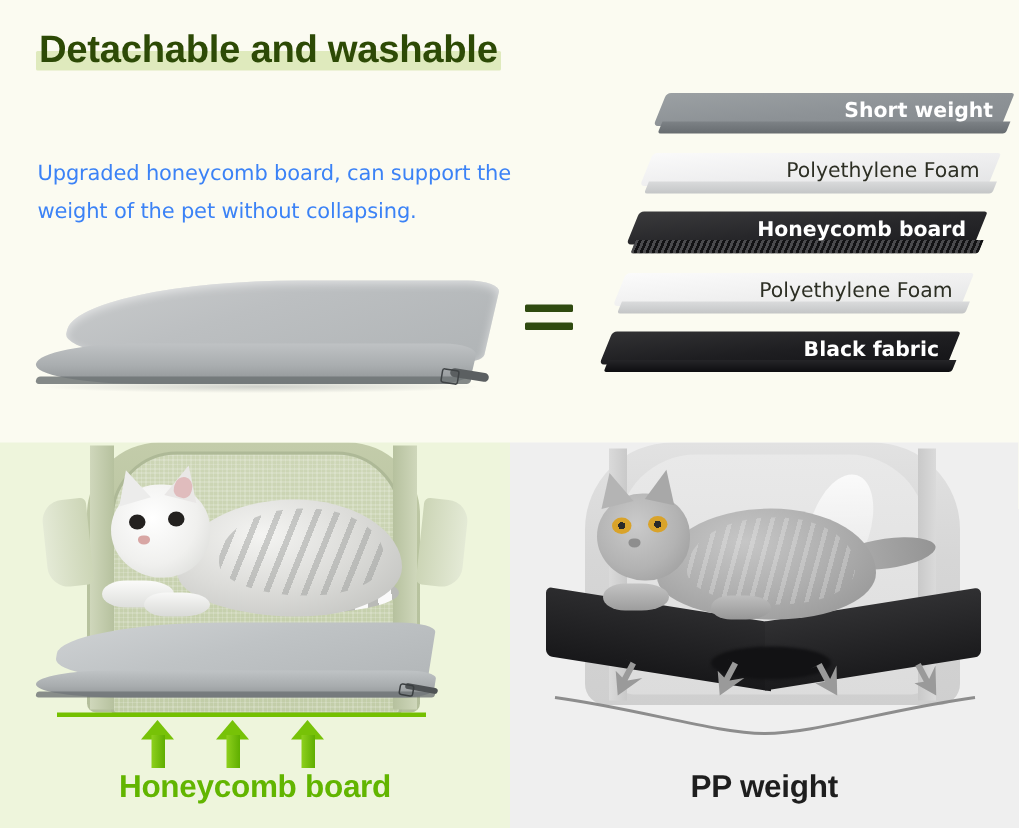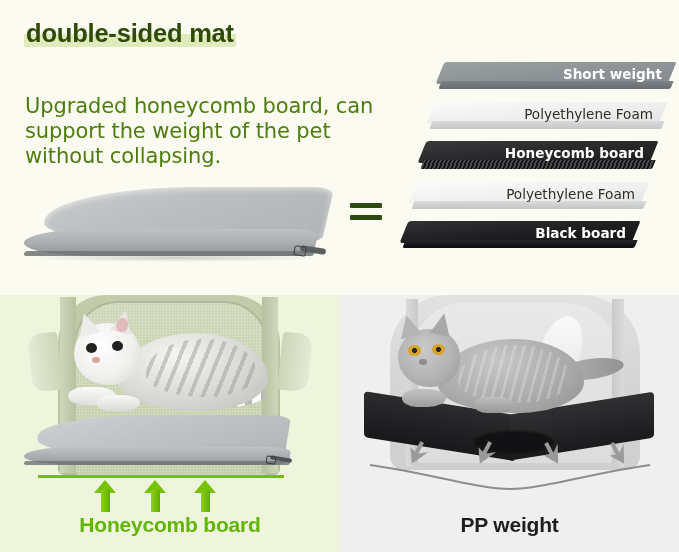--- a/index.html
+++ b/index.html
@@ -20,22 +20,22 @@
     font-size:25.5px;font-weight:bold;letter-spacing:-0.2px;
     color:#2d4a06;line-height:34px;white-space:nowrap;
   }
   .headline .hl-line::before{
     content:"";position:absolute;left:-2px;right:-2px;bottom:3px;height:13px;
     background:#dfeabd;z-index:0;border-radius:1px;
   }
   .headline .hl-txt{position:relative;z-index:1;}
   .hl-row{height:36px;}
 
-  .subtitle{position:absolute;left:25px;top:94px;width:360px;
-    font-size:21px;line-height:25px;color:#4d7c0f;
+  .subtitle{position:absolute;left:25px;top:104px;width:360px;
+    font-size:14px;line-height:25px;color:#3b82f6;
     font-family:"DejaVu Sans", sans-serif;letter-spacing:-0.1px;}
 
   
   .mat-wrap{position:absolute;left:16px;top:183px;width:330px;height:92px;}
   .mat-top{
     position:absolute;left:30px;top:4px;width:282px;height:55px;
     background:linear-gradient(160deg,#c9cbcc 0%,#bcbfc1 40%,#b0b4b6 100%);
     border-radius:52% 8% 6% 40% / 60% 14% 10% 36%;
     transform:skewX(-13deg);
     box-shadow:inset 0 2px 6px rgba(255,255,255,.55);
@@ -317,21 +317,21 @@
 </style>
 </head>
 <body>
 
 <div class="page">
 
   <div class="top-section">
 
     <div class="headline">
       <div class="hl-row">
-        <span class="hl-line"><span class="hl-txt">double-sided mat</span></span>
+        <span class="hl-line"><span class="hl-txt">Detachable and washable</span></span>
       </div>
     </div>
 
     <div class="subtitle">Upgraded honeycomb board, can support the weight of the pet without collapsing.</div>
 
     <div class="mat-wrap">
       <div class="mat-top"></div>
       <div class="mat-side"></div>
       <div class="mat-edge"></div>
       <div class="mat-shadow"></div>
@@ -368,21 +368,21 @@
 
       <div class="layer l4">
         <div class="face"></div>
         <div class="edge"></div>
         <div class="lbl">Polyethylene Foam</div>
       </div>
 
       <div class="layer l5">
         <div class="face"></div>
         <div class="edge"></div>
-        <div class="lbl">Black board</div>
+        <div class="lbl">Black fabric</div>
       </div>
 
     </div>
   </div>
 
   <div class="bottom-section">
 
     <div class="panel panel-left">
 
       <div class="carrier">

